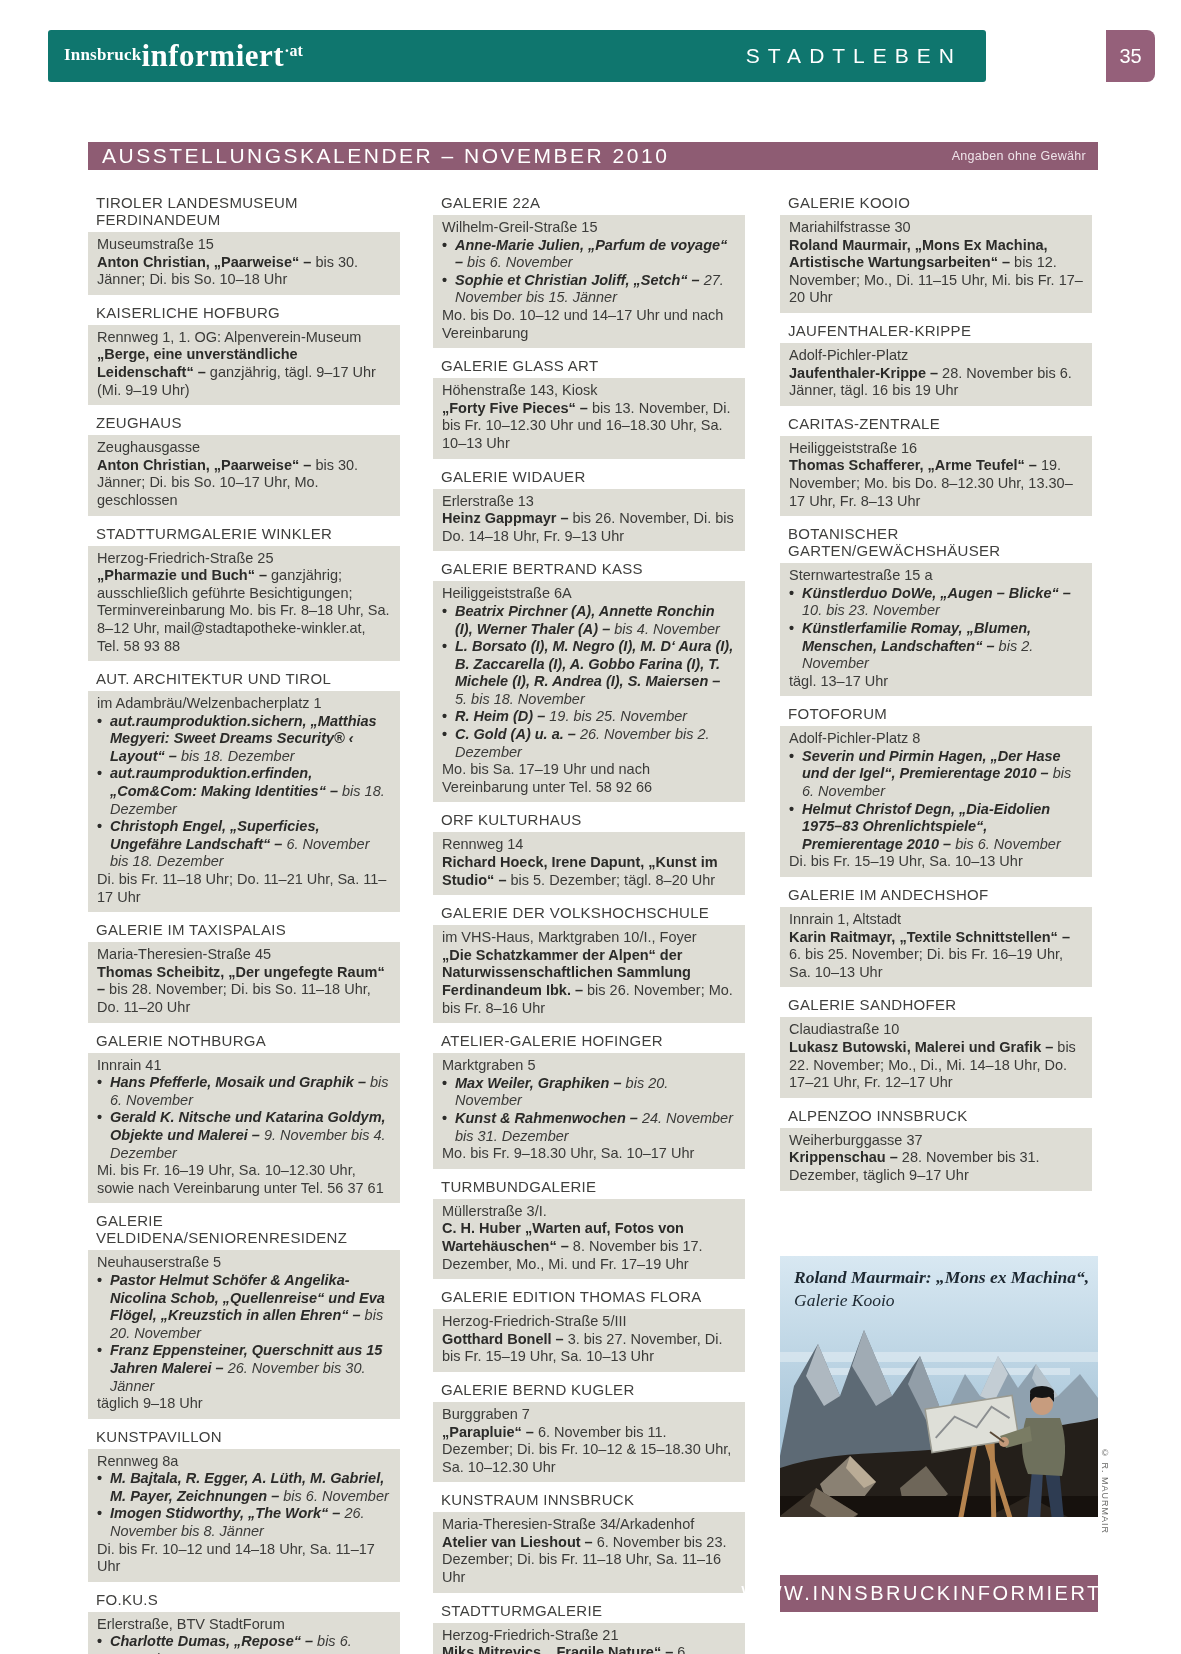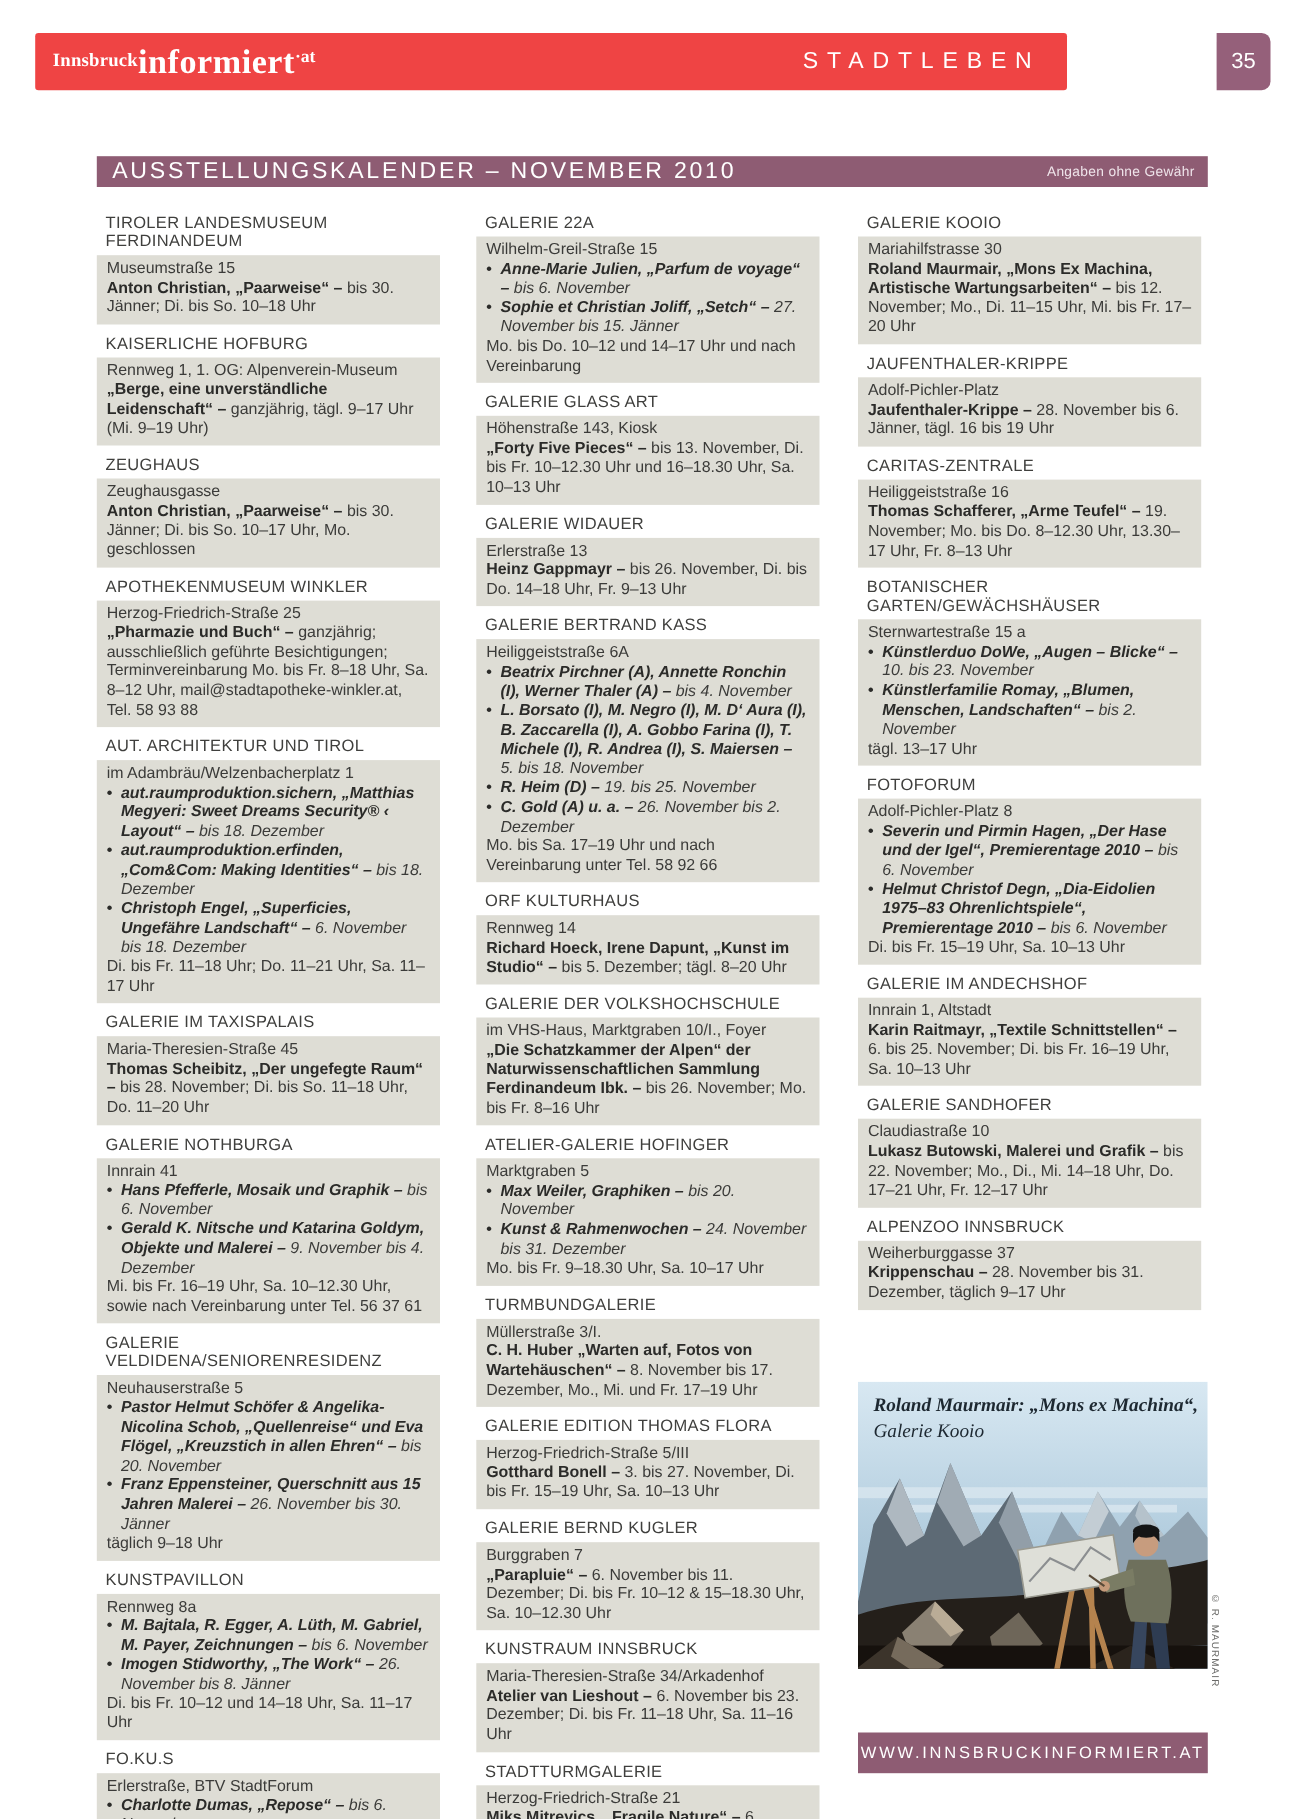--- a/index.html
+++ b/index.html
@@ -3,22 +3,22 @@
 <meta charset="utf-8">
 <style>
   * { margin:0; padding:0; box-sizing:border-box; }
   html,body { background:#ffffff; }
   #page {
     position:relative; width:1181px; height:1654px; background:#ffffff;
     font-family:"Liberation Sans", sans-serif; color:#3b3b39; overflow:hidden;
   }
   
   #header-bar {
-    position:absolute; left:32px; top:30px; width:938px; height:52px;
-    background:#ef4444; border-radius:3px; display:flex; align-items:center;
+    position:absolute; left:48px; top:30px; width:938px; height:52px;
+    background:#0f766e; border-radius:3px; display:flex; align-items:center;
   }
   #logo { margin-left:16px; color:#ffffff; font-family:"Liberation Serif", serif; white-space:nowrap; }
   #logo .lg1 { font-size:17px; font-weight:bold; letter-spacing:0.2px; vertical-align:6px; }
   #logo .lg2 { font-size:31px; font-weight:bold; letter-spacing:0.5px; }
   #logo .lg3 { font-size:16px; font-weight:bold; vertical-align:10px; }
   #section-label {
     margin-left:auto; margin-right:24px; color:#ffffff; font-size:21px;
     letter-spacing:8px; font-weight:normal;
   }
   #page-number-box {
@@ -61,21 +61,21 @@
   }
   #photo-caption .cap1 { font-weight:bold; }
   #photo-credit {
     position:absolute; left:1100px; top:1448px; height:125px;
     writing-mode:vertical-rl; font-size:9px; letter-spacing:1px; color:#6b6b69;
     white-space:nowrap;
   }
   #footer-url-bar {
     position:absolute; left:780px; top:1575px; width:318px; height:37px;
     background:#8e5c73; color:#ffffff; display:flex; align-items:center; justify-content:center;
-    font-size:15px; letter-spacing:2.5px; cursor:pointer;text-align:center;
+    font-size:20px; letter-spacing:2.5px; cursor:pointer;text-align:center;
   }
 </style>
 </head>
 <body>
 
 <div id="page">
 
   <div id="header-bar">
     <div id="logo">
       <span class="lg1">Innsbruck</span><span class="lg2">informiert</span><span class="lg3">·at</span>
@@ -107,21 +107,21 @@
         </div>
       </div>
       <div class="venue-section">
         <div class="venue-head">ZEUGHAUS</div>
         <div class="venue-box">
           <div class="line"><span>Zeughausgasse</span></div>
           <div class="line"><b>Anton Christian, „Paarweise“ – </b><span>bis 30. Jänner; Di. bis So. 10–17 Uhr, Mo. geschlossen</span></div>
         </div>
       </div>
       <div class="venue-section">
-        <div class="venue-head">APOTHEKENMUSEUM WINKLER</div>
+        <div class="venue-head">STADTTURMGALERIE WINKLER</div>
         <div class="venue-box">
           <div class="line"><span>Herzog-Friedrich-Straße 25</span></div>
           <div class="line"><b>„Pharmazie und Buch“ – </b><span>ganzjährig; ausschließlich geführte Besichtigungen; Terminvereinbarung Mo. bis Fr. 8–18 Uhr, Sa. 8–12 Uhr, mail@stadtapotheke-winkler.at, Tel. 58 93 88</span></div>
         </div>
       </div>
       <div class="venue-section">
         <div class="venue-head">AUT. ARCHITEKTUR UND TIROL</div>
         <div class="venue-box">
           <div class="line"><span>im Adambräu/Welzenbacherplatz 1</span></div>
           <div class="line bullet">

